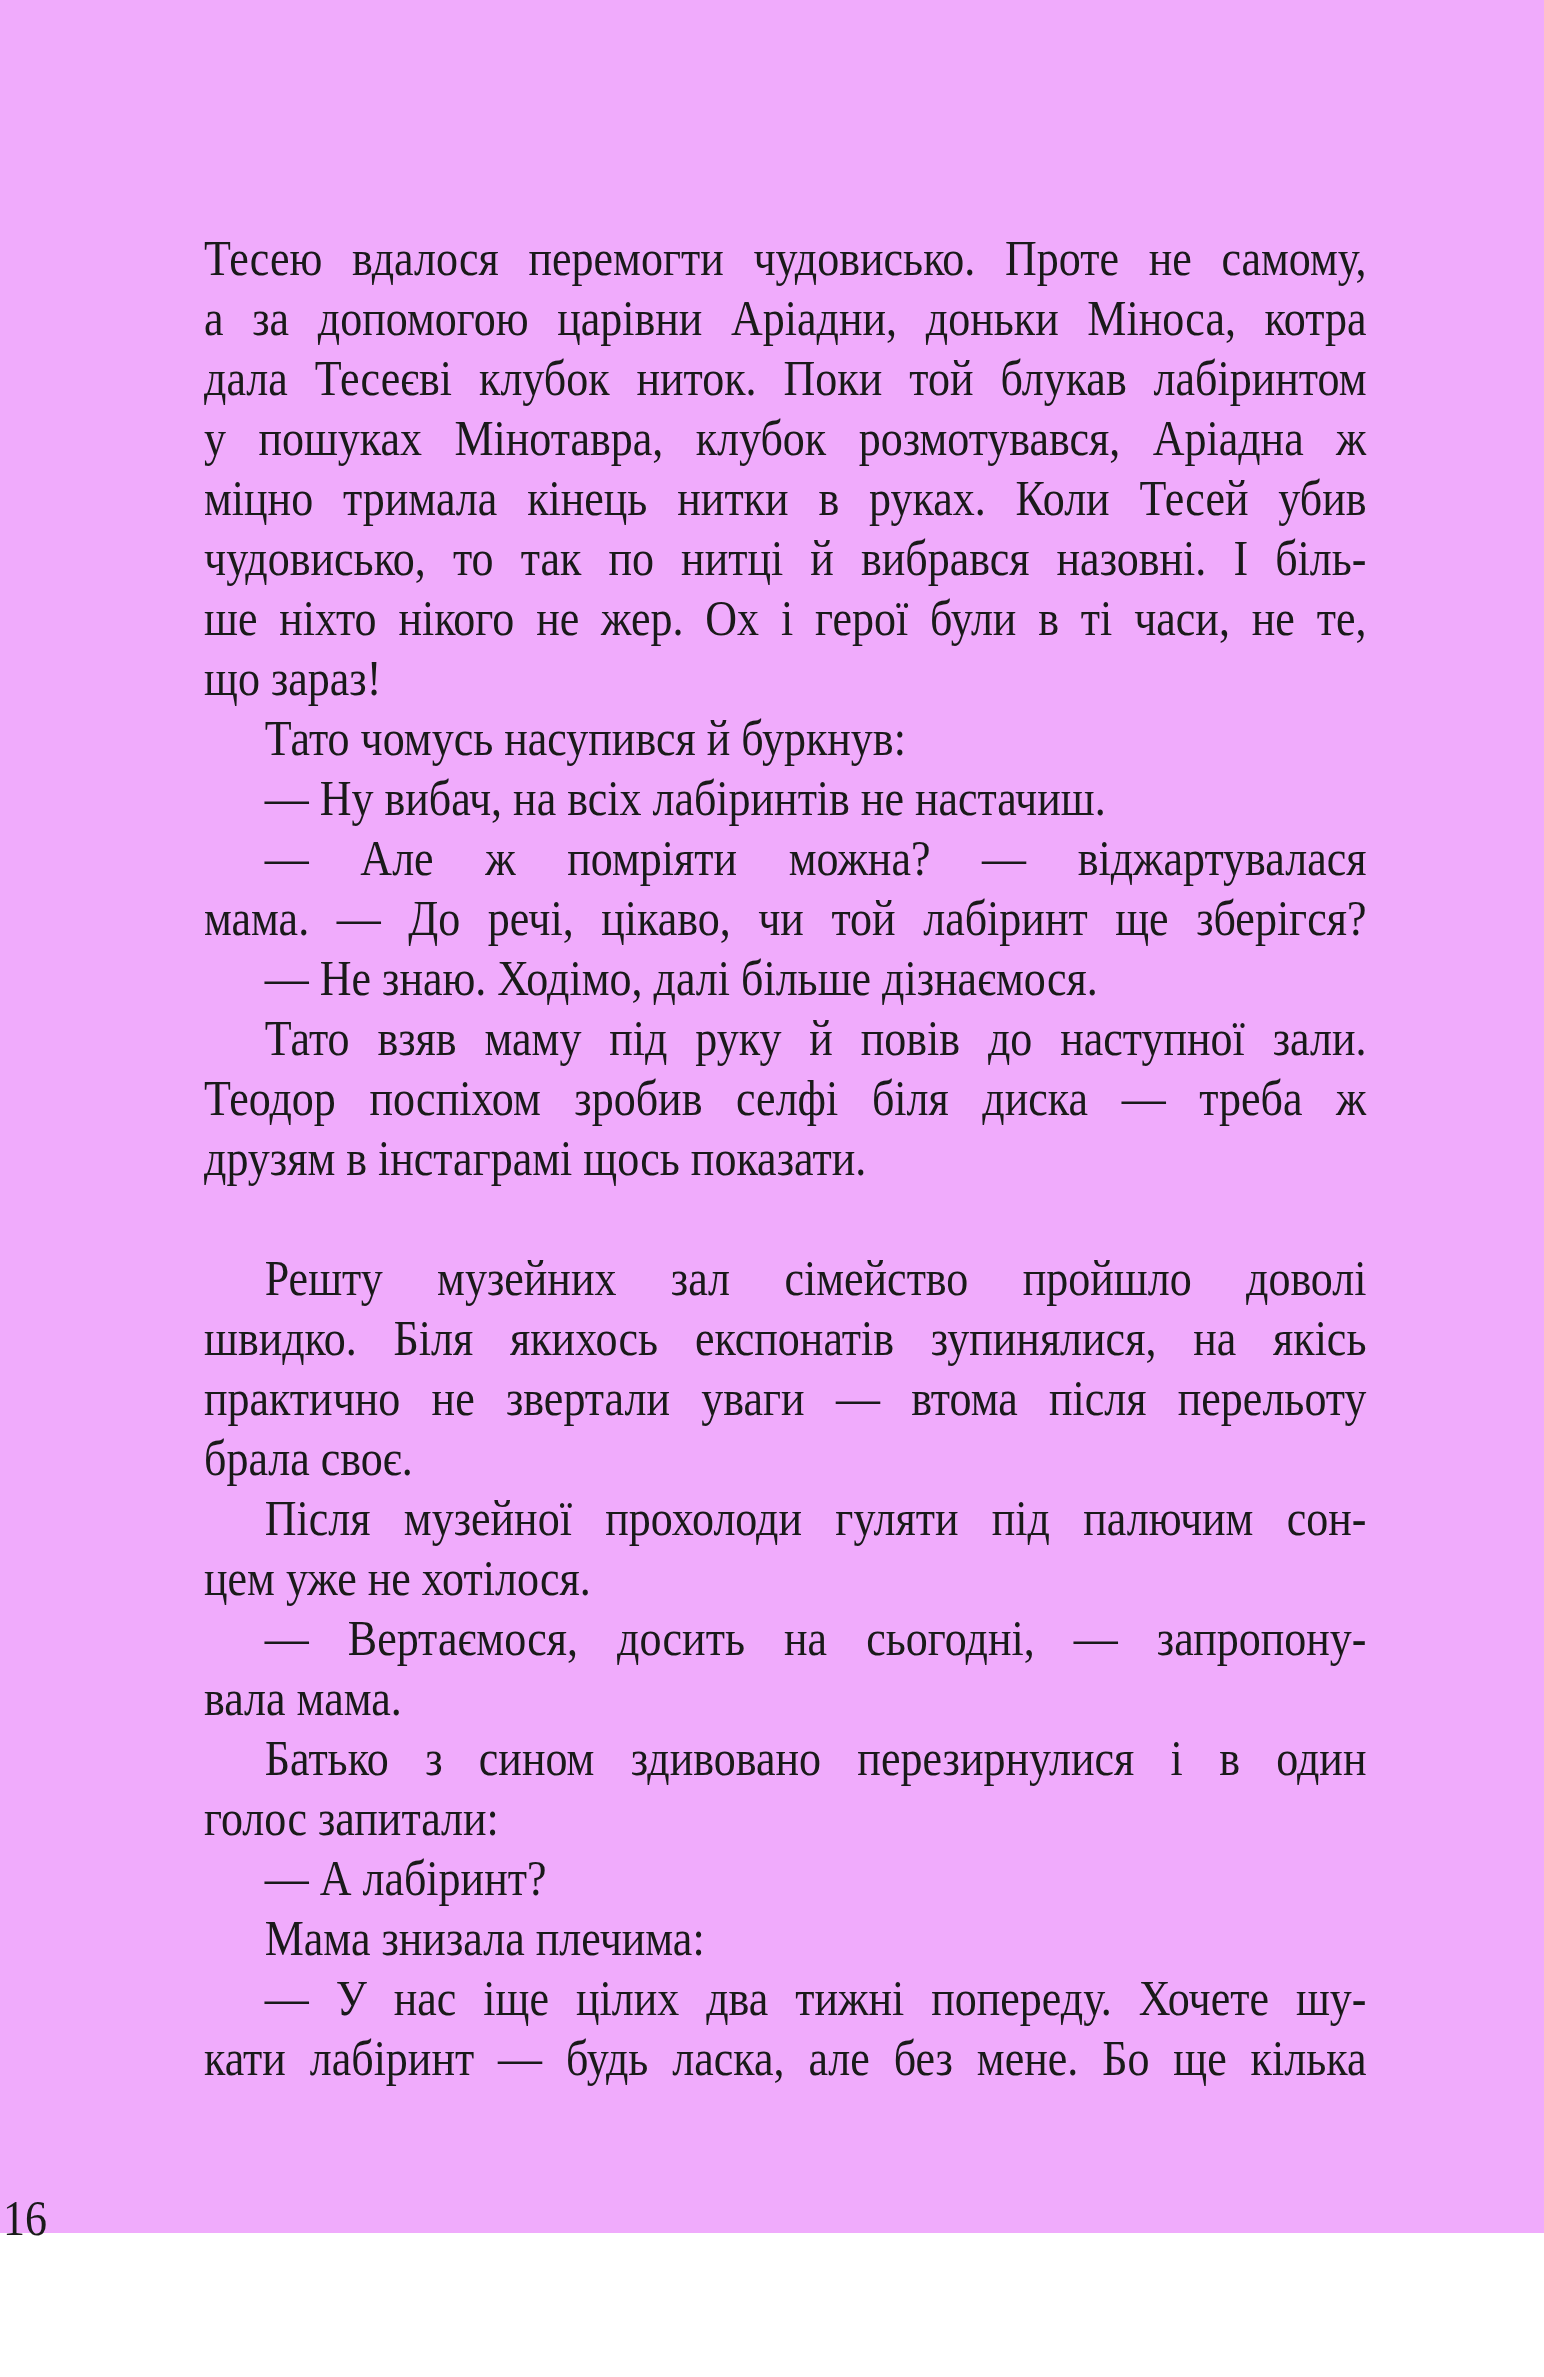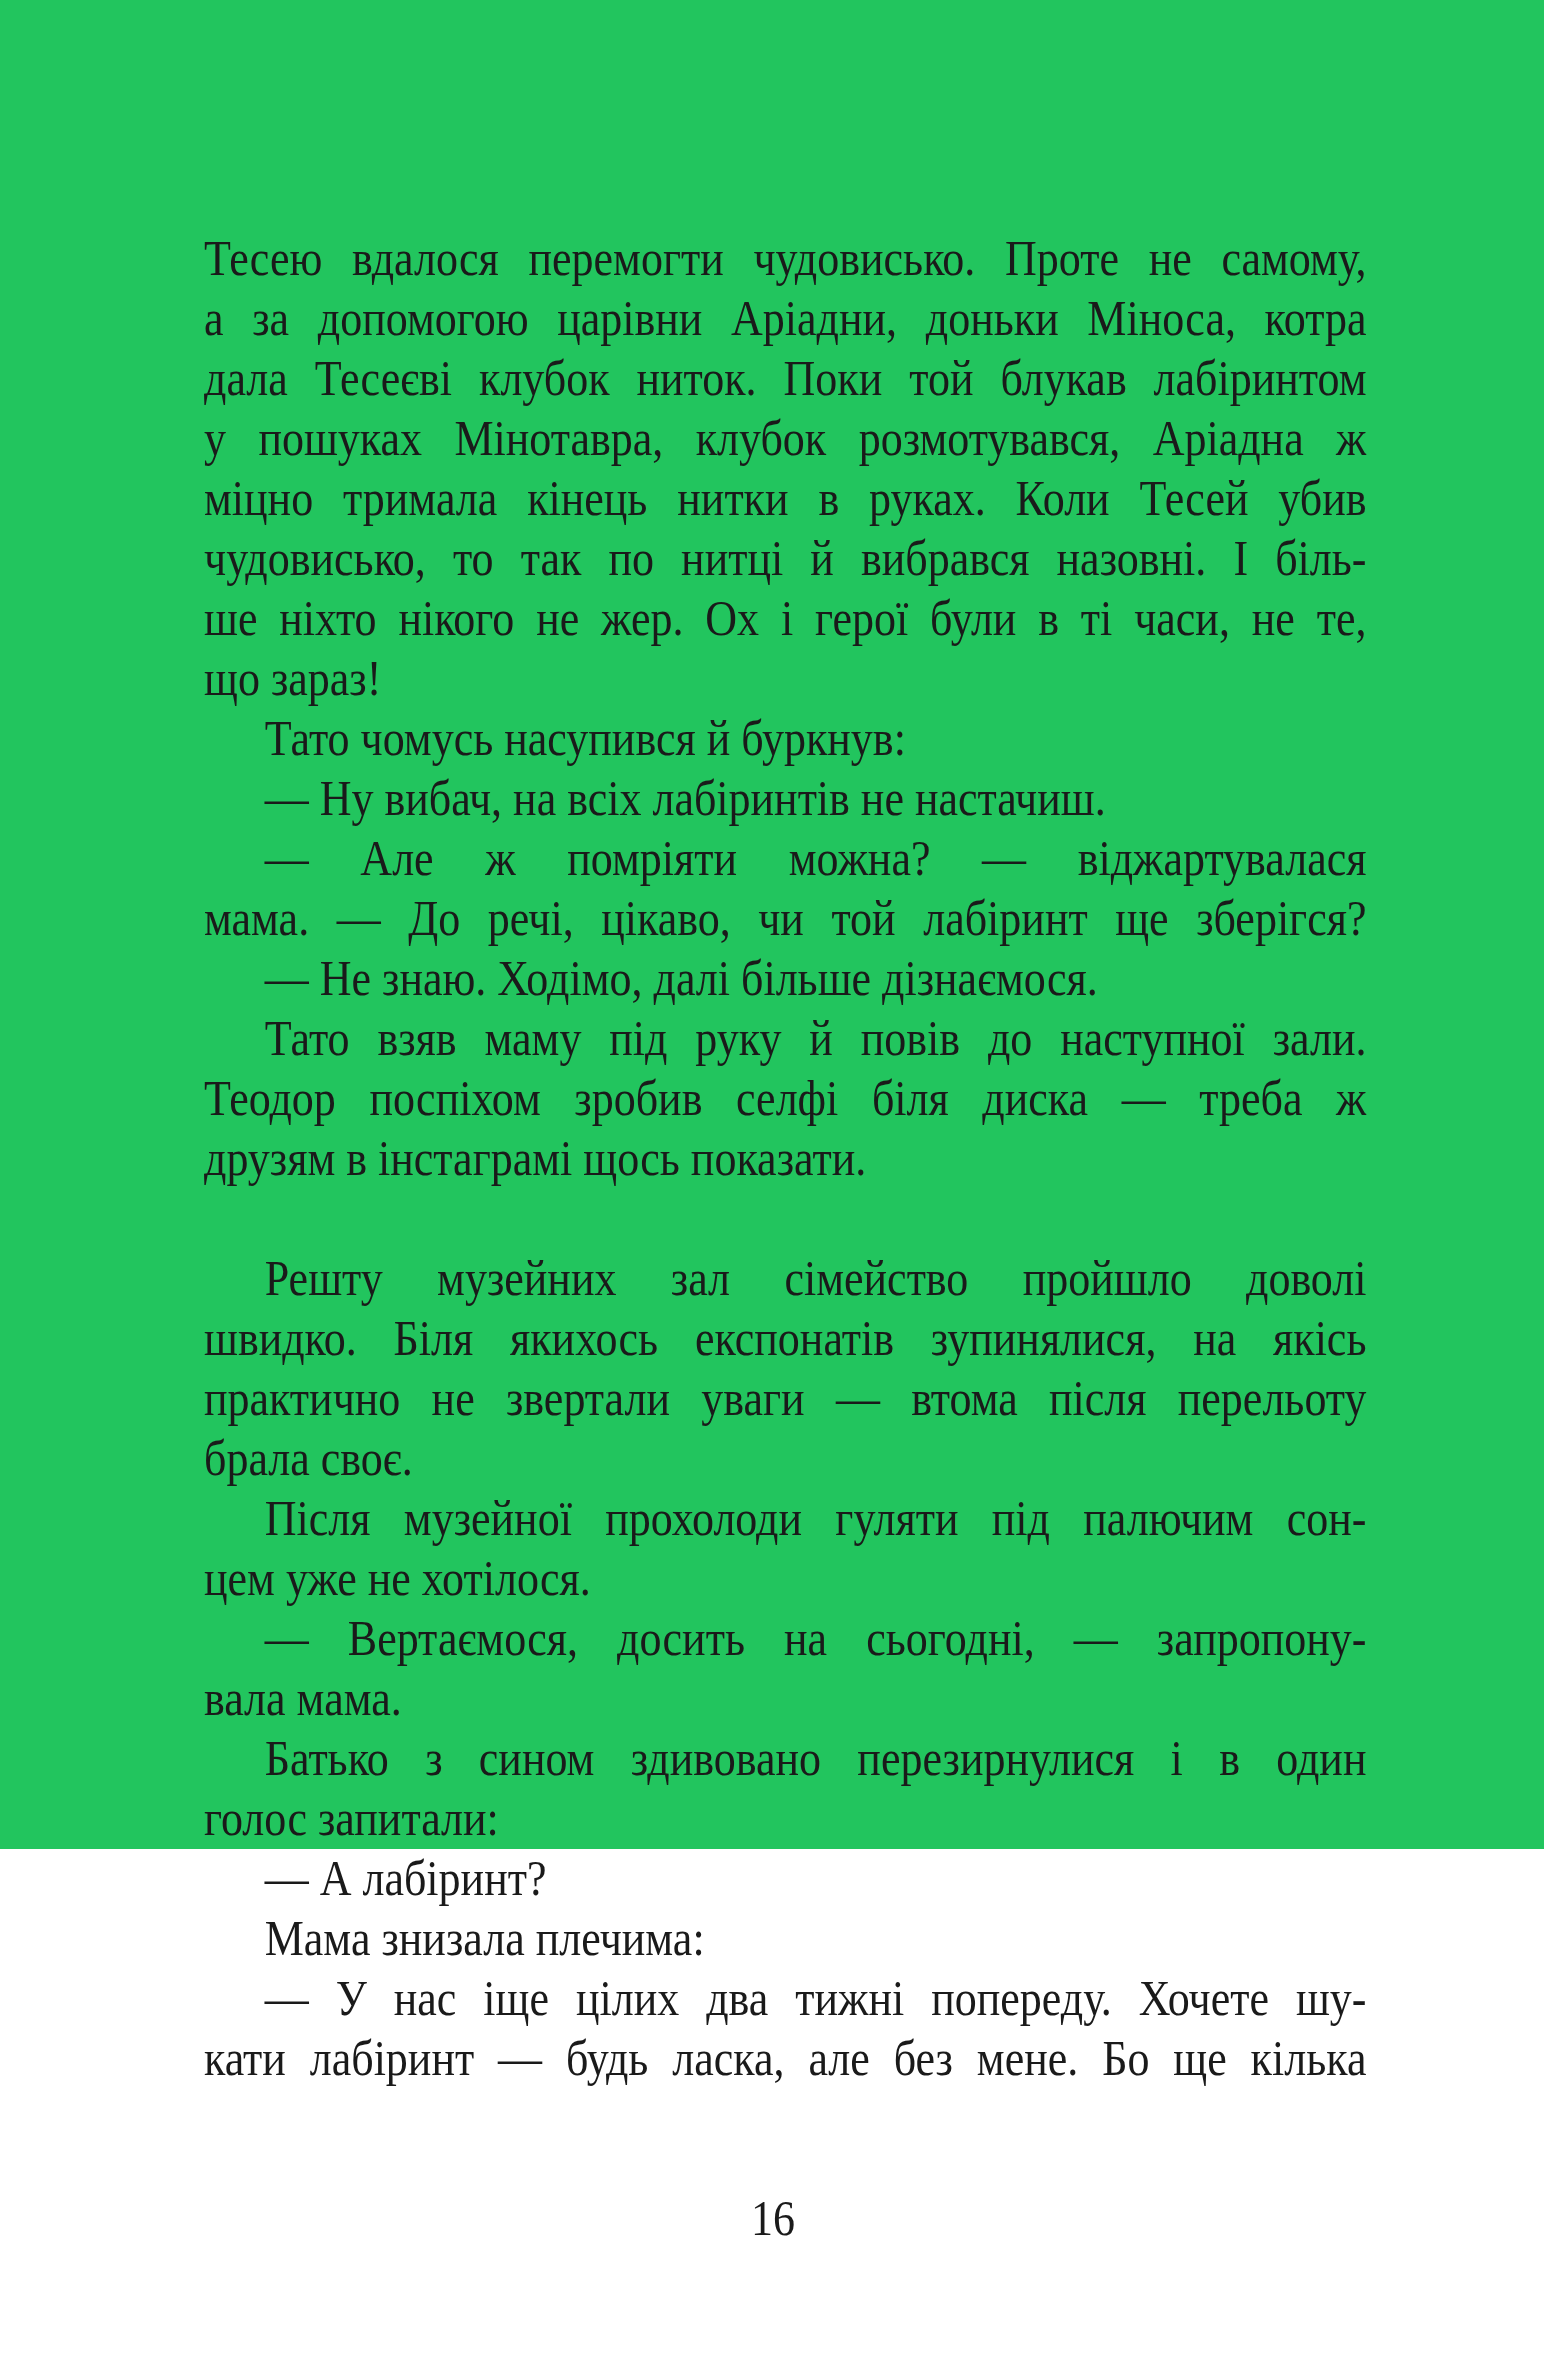--- a/index.html
+++ b/index.html
@@ -13,22 +13,22 @@
       position: relative;
       overflow: hidden;
       color: #1a1a1a;
       font-family: "Liberation Serif", "DejaVu Serif", serif;
     }
     .page {
       position: absolute;
       left: 0;
       top: 0;
       width: 1545px;
-      height: 1849px;
-      background: #22c55e;
+      height: 2233px;
+      background: #f0abfc;
     }
     
     .text-block {
       position: absolute;
       left: 204px;
       top: 228px;           
       width: 1321px;        
       transform-origin: 0 0;
       transform: scaleX(0.88);
     }
@@ -50,21 +50,21 @@
       padding-left: 69px;   
     }
     .line.blank {
       height: 60px;
     }
     .page-number {
       position: absolute;
       left: 0;
       width: 1545px;
       top: 2190px;
-      text-align: center;
+      text-align: left;
       font-size: 50px;
       line-height: 56px;
       transform-origin: 50% 0;
     }
     .page-number span {
       display: inline-block;
       transform: scaleX(0.88);
     }
   </style>
 </head>

